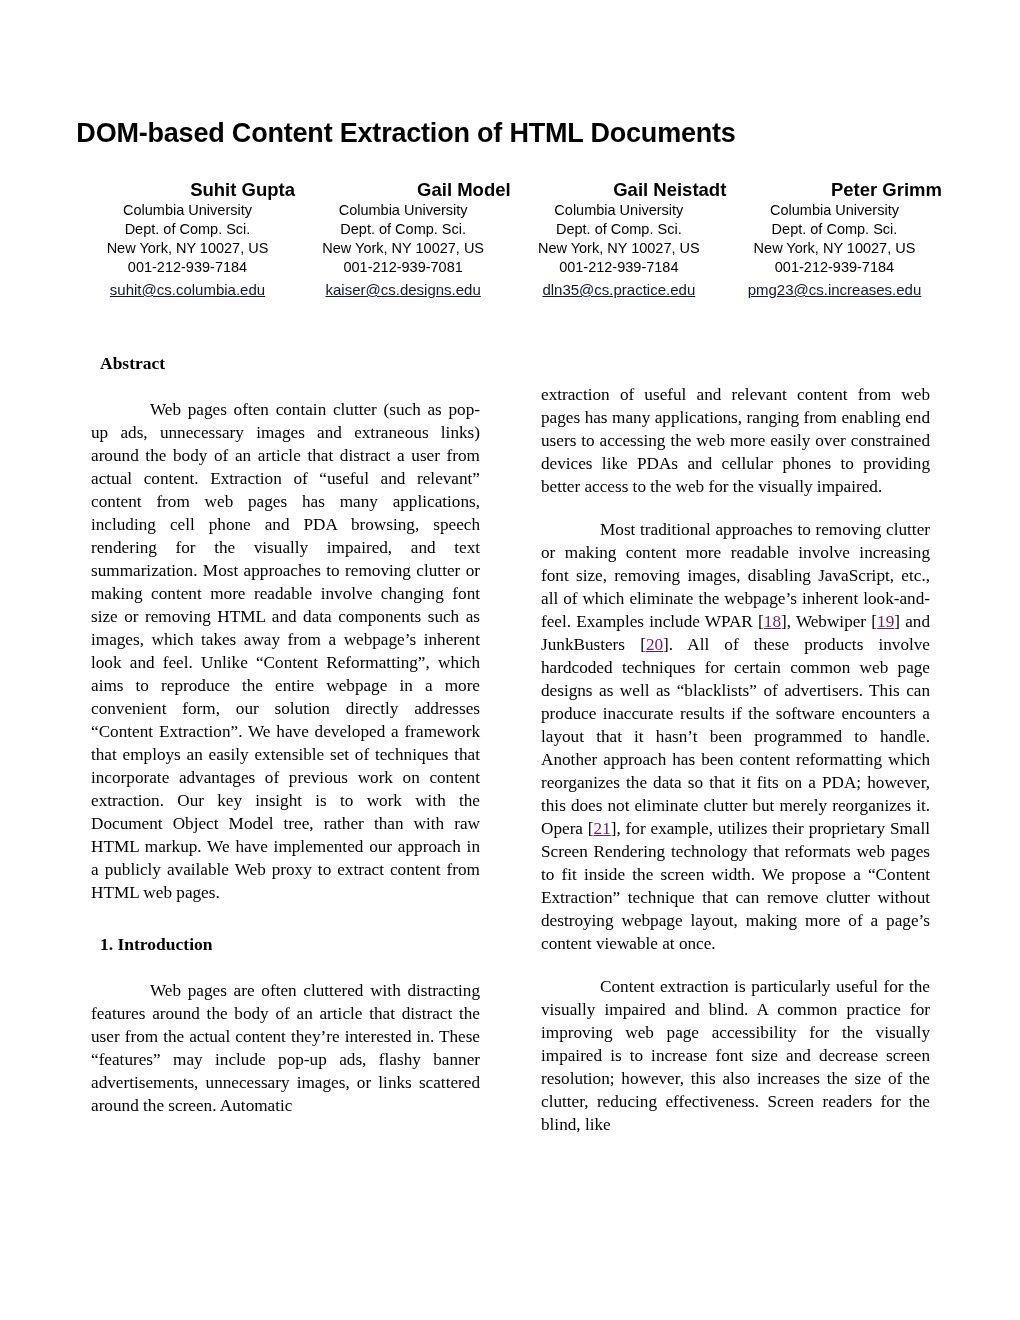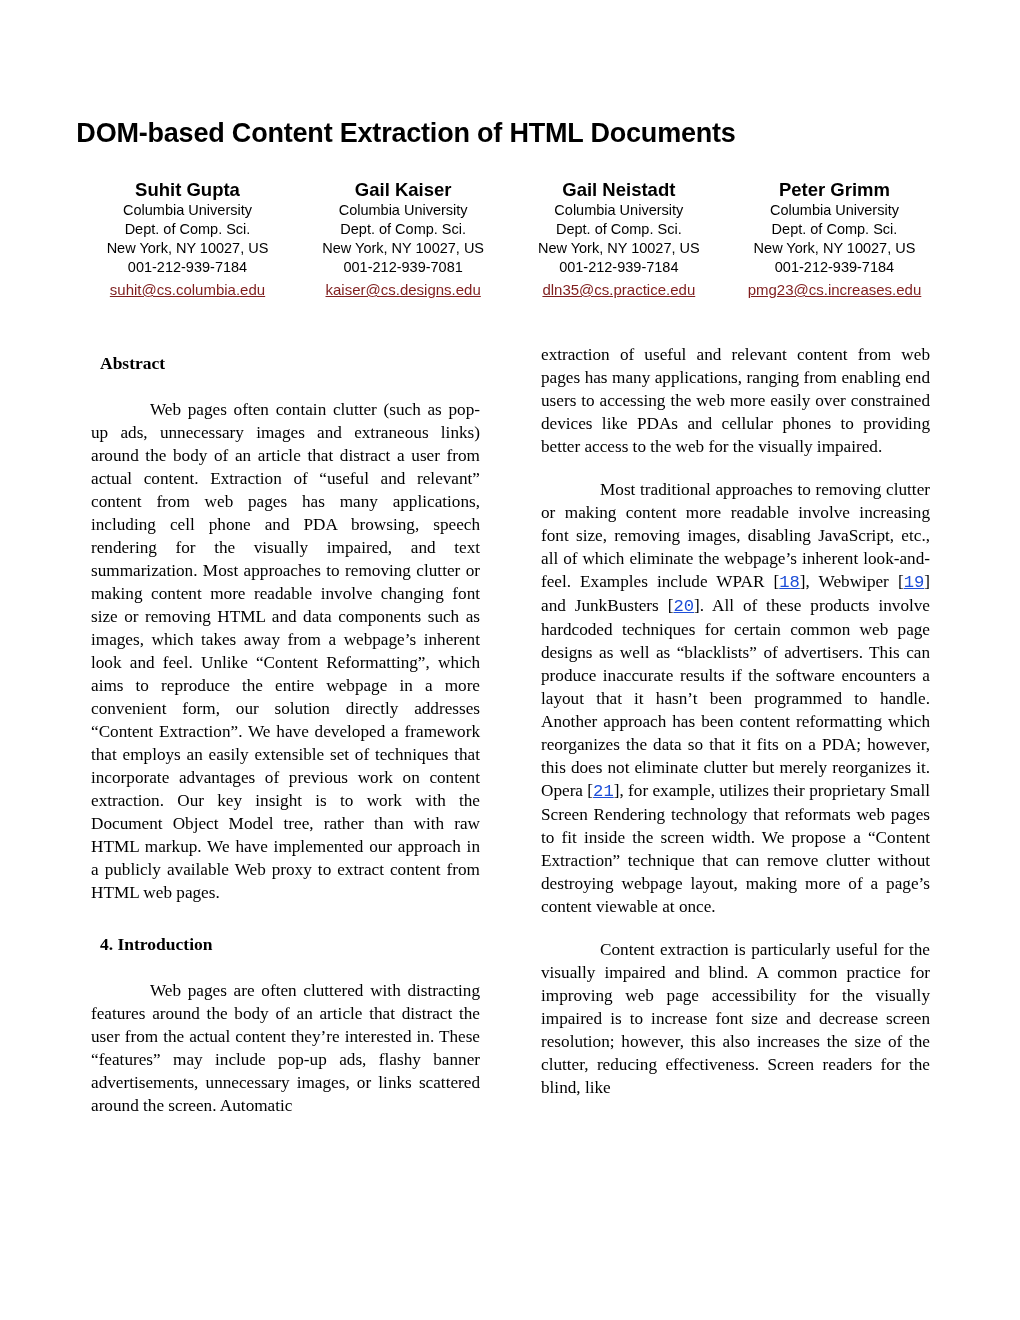--- a/index.html
+++ b/index.html
@@ -6,52 +6,52 @@
   body { width: 1020px; height: 1320px; position: relative; overflow: hidden; color: #000; }
   .title {
     position: absolute; left: 0; top: 118px; width: 812px; text-align: center;
     font-family: "Liberation Sans", sans-serif; font-weight: bold; font-size: 27px; letter-spacing: -0.2px;
   }
   .authors { position: absolute; top: 178px; left: 80px; width: 862px; display: flex; justify-content: space-between; }
   .author {
     width: 215px; text-align: center;
     font-family: "Liberation Sans", sans-serif; font-size: 14.5px; line-height: 19px;
   }
-  .author .name { font-weight: bold; font-size: 18.5px; line-height: 23px; }
-  .author a { color: #7f1d1d; text-decoration: underline; display: inline-block; margin-top: 3px; font-size: 15px; }
+  .author .name { font-weight: bold; font-size: 18.5px; line-height: 23px; text-align: right; }
+  .author a { color: #0f172a; text-decoration: underline; display: inline-block; margin-top: 3px; font-size: 15px; }
   .col {
     position: absolute; top: 343px; width: 389px;
     font-family: "Liberation Serif", serif; font-size: 17.2px; line-height: 23px;
     text-align: justify;
   }
   .col.left { left: 91px; }
-  .col.right { left: 541px; }
+  .col.right { left: 541px; margin-top: 40px; }
   .col h2 { font-size: 17.5px; font-weight: bold; margin: 9px; line-height: 23px; }
   .col p { margin: 0; }
   .col p.indent { text-indent: 59px; }
   .gap-head { height: 14px; }
   .gap-para { height: 20px; }
-  .ref { color: #1d4ed8; text-decoration: underline; font-family: Liberation Mono, monospace; }
+  .ref { color: #701a75; text-decoration: underline; }
 </style>
 </head>
 <body>
 
 <div class="title">DOM-based Content Extraction of HTML Documents</div>
 
 <div class="authors">
   <div class="author">
     <div class="name">Suhit Gupta</div>
     <div>Columbia University</div>
     <div>Dept. of Comp. Sci.</div>
     <div>New York, NY 10027, US</div>
     <div>001-212-939-7184</div>
     <a>suhit@cs.columbia.edu</a>
   </div>
   <div class="author">
-    <div class="name">Gail Kaiser</div>
+    <div class="name">Gail Model</div>
     <div>Columbia University</div>
     <div>Dept. of Comp. Sci.</div>
     <div>New York, NY 10027, US</div>
     <div>001-212-939-7081</div>
     <a>kaiser@cs.designs.edu</a>
   </div>
   <div class="author">
     <div class="name">Gail Neistadt</div>
     <div>Columbia University</div>
     <div>Dept. of Comp. Sci.</div>
@@ -67,21 +67,21 @@
     <div>001-212-939-7184</div>
     <a>pmg23@cs.increases.edu</a>
   </div>
 </div>
 
 <div class="col left">
   <h2>Abstract</h2>
   <div class="gap-head"></div>
   <p class="indent">Web pages often contain clutter (such as pop-up ads, unnecessary images and extraneous links) around the body of an article that distract a user from actual content. Extraction of “useful and relevant” content from web pages has many applications, including cell phone and PDA browsing, speech rendering for the visually impaired, and text summarization. Most approaches to removing clutter or making content more readable involve changing font size or removing HTML and data components such as images, which takes away from a webpage’s inherent look and feel. Unlike “Content Reformatting”, which aims to reproduce the entire webpage in a more convenient form, our solution directly addresses “Content Extraction”.  We have developed a framework that employs an easily extensible set of techniques that incorporate advantages of previous work on content extraction. Our key insight is to work with the Document Object Model tree, rather than with raw HTML markup. We have implemented our approach in a publicly available Web proxy to extract content from HTML web pages.</p>
   <div class="gap-para"></div>
-  <h2>4. Introduction</h2>
+  <h2>1. Introduction</h2>
   <div class="gap-head"></div>
   <p class="indent">Web pages are often cluttered with distracting features around the body of an article that distract the user from the actual content they’re interested in. These “features” may include pop-up ads, flashy banner advertisements, unnecessary images, or links scattered around the screen. Automatic</p>
 </div>
 
 <div class="col right">
   <p>extraction of useful and relevant content from web pages has many applications, ranging from enabling end users to accessing the web more easily over constrained devices like PDAs and cellular phones to providing better access to the web for the visually impaired.</p>
   <div class="gap-para"></div>
   <p class="indent"><span>Most traditional approaches to removing clutter or making content more readable involve increasing font size, removing images, disabling JavaScript, etc., all of which eliminate the webpage’s inherent look-and-feel. Examples include WPAR [</span><a class="ref">18</a><span>], Webwiper [</span><a class="ref">19</a><span>] and JunkBusters [</span><a class="ref">20</a><span>].  All of these products involve hardcoded techniques for certain common web page designs as well as “blacklists” of advertisers. This can produce inaccurate results if the software encounters a layout that it hasn’t been programmed to handle. Another approach has been content reformatting which reorganizes the data so that it fits on a PDA; however, this does not eliminate clutter but merely reorganizes it. Opera [</span><a class="ref">21</a><span>], for example, utilizes their proprietary Small Screen Rendering technology that reformats web pages to fit inside the screen width. We propose a “Content Extraction” technique that can remove clutter without destroying webpage layout, making more of a page’s content viewable at once.</span></p>
   <div class="gap-para"></div>
   <p class="indent">Content extraction is particularly useful for the visually impaired and blind. A common practice for improving web page accessibility for the visually impaired is to increase font size and decrease screen resolution; however, this also increases the size of the clutter, reducing effectiveness.  Screen readers for the blind, like</p>

